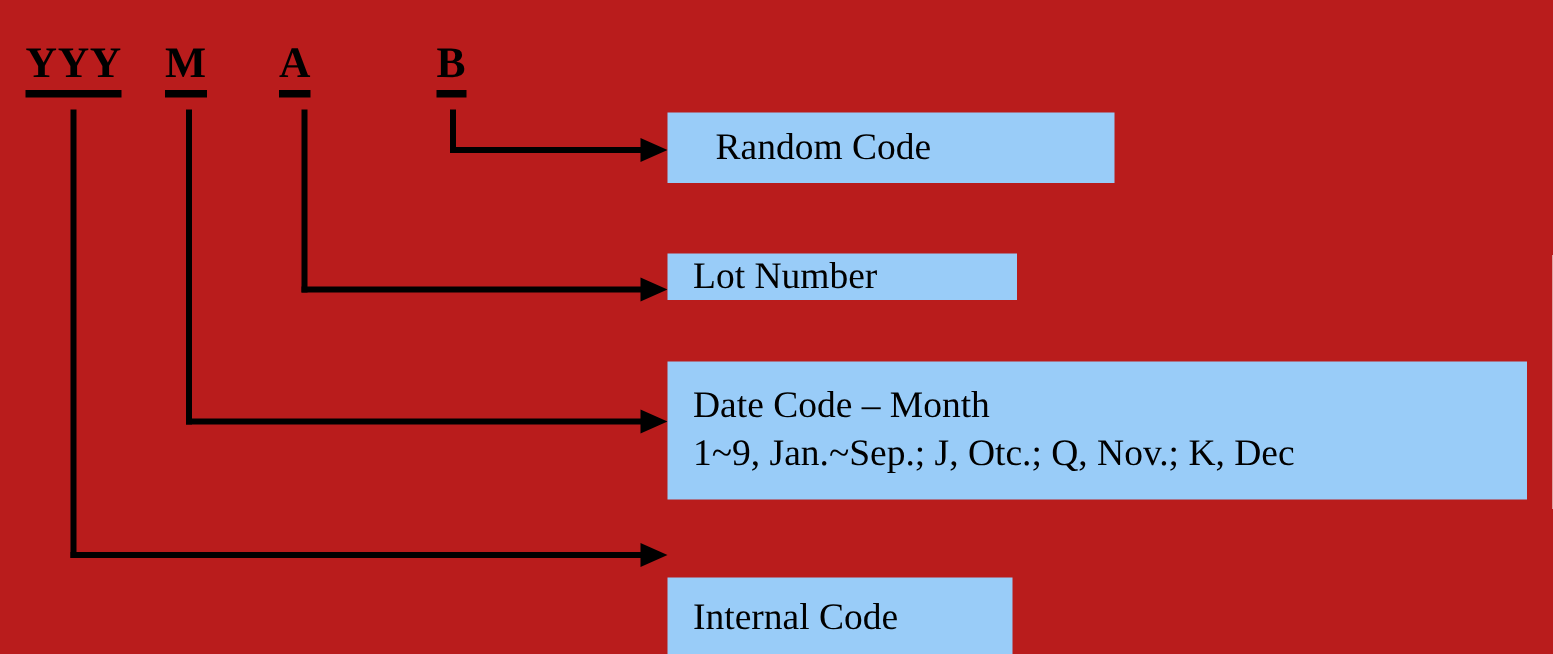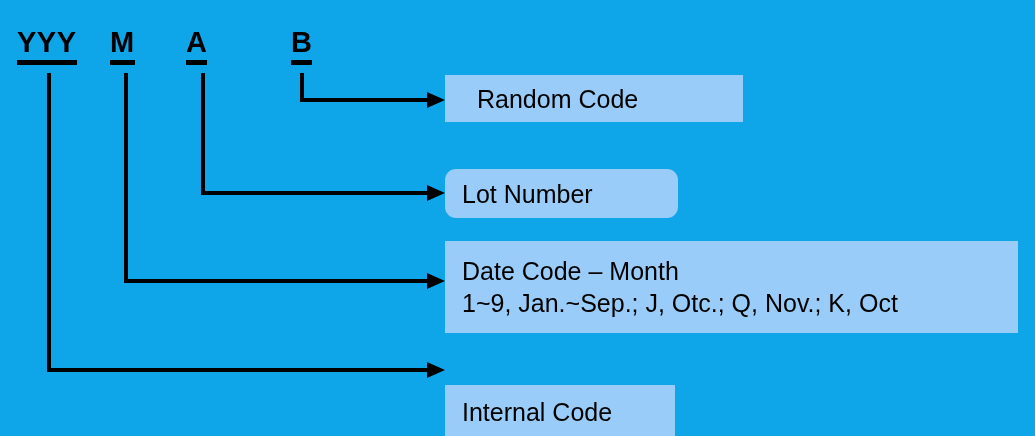--- a/index.html
+++ b/index.html
@@ -8,22 +8,23 @@
     --text-color: #000000;
   }
   * { margin: 0; padding: 0; box-sizing: border-box; }
   html, body { background: #ffffff; }
   body { font-family: "Liberation Sans", "DejaVu Sans", sans-serif; }
 
   .canvas {
     position: relative;
     width: 1035px;
     height: 436px;
-    background: #0ea5e9;
+    background: #b91c1c;
     overflow: hidden;
+    font-family: Liberation Serif, serif;
   }
 
   
   .code-letter {
     position: absolute;
     top: 28px;
     font-size: 29px;
     font-weight: bold;
     color: var(--text-color);
     line-height: 1;
@@ -80,21 +81,21 @@
     color: var(--text-color);
     font-size: 25px;
     display: flex;
     flex-direction: column;
     justify-content: center;
     padding-left: 17px;
     line-height: 32px;
     white-space: nowrap;
   }
   .box-random   { top: 75px;  width: 298px; height: 47px; padding-left: 32px; }
-  .box-lot      { top: 169px; width: 233px; height: 49px; border-radius: 11px; }
+  .box-lot      { top: 169px; width: 233px; height: 31px; }
   .box-date     { top: 241px; width: 573px; height: 92px; }
   .box-internal { top: 346px; width: 230px; height: 53px; margin-top: 39px; }
 </style>
 </head>
 <body>
 
 <div class="canvas">
 
   <span class="code-letter pos-yyy">YYY</span>
   <span class="code-letter pos-m">M</span>
@@ -120,20 +121,20 @@
   <div class="callout box-random">
     <span>Random Code</span>
   </div>
 
   <div class="callout box-lot">
     <span>Lot Number</span>
   </div>
 
   <div class="callout box-date">
     <span>Date Code – Month</span>
-    <span>1~9, Jan.~Sep.; J, Otc.; Q, Nov.; K, Oct</span>
+    <span>1~9, Jan.~Sep.; J, Otc.; Q, Nov.; K, Dec</span>
   </div>
 
   <div class="callout box-internal">
     <span>Internal Code</span>
   </div>
 
 </div>
 
 </body></html>

